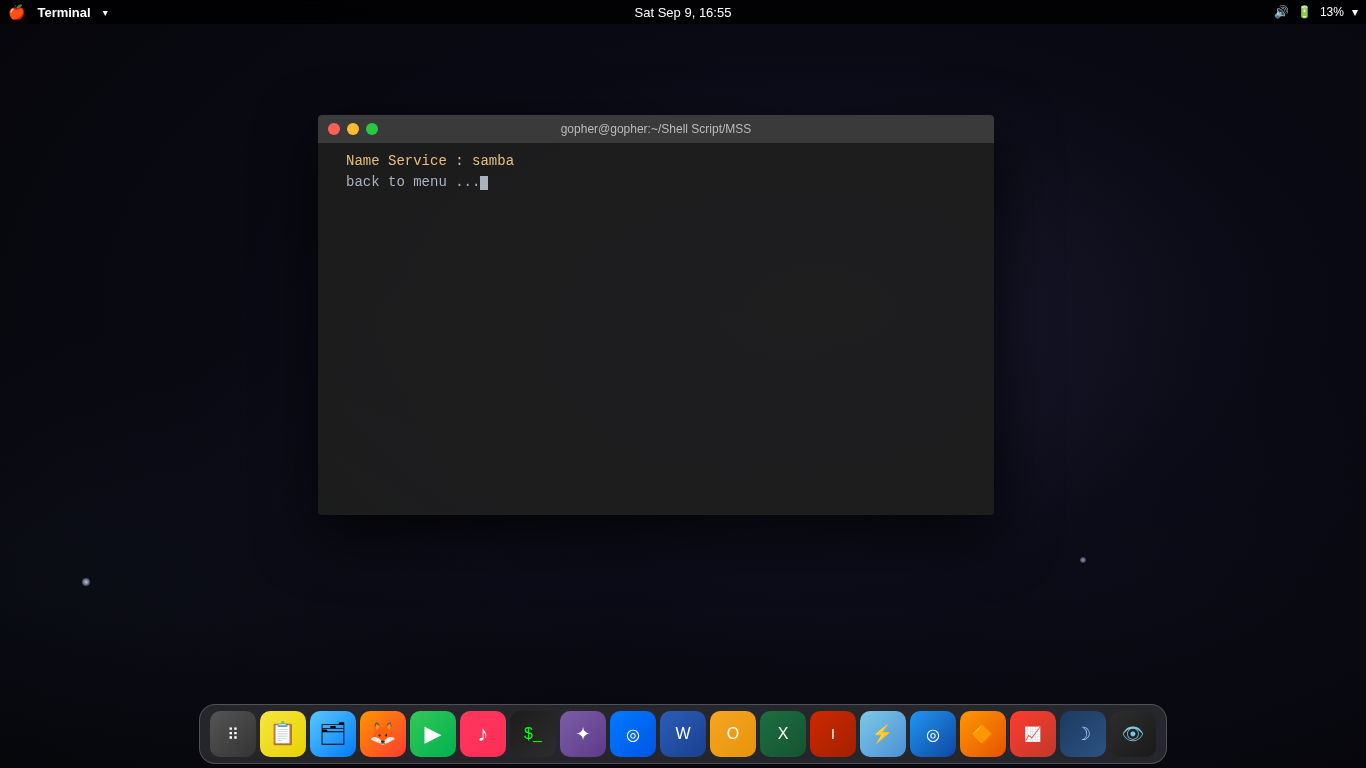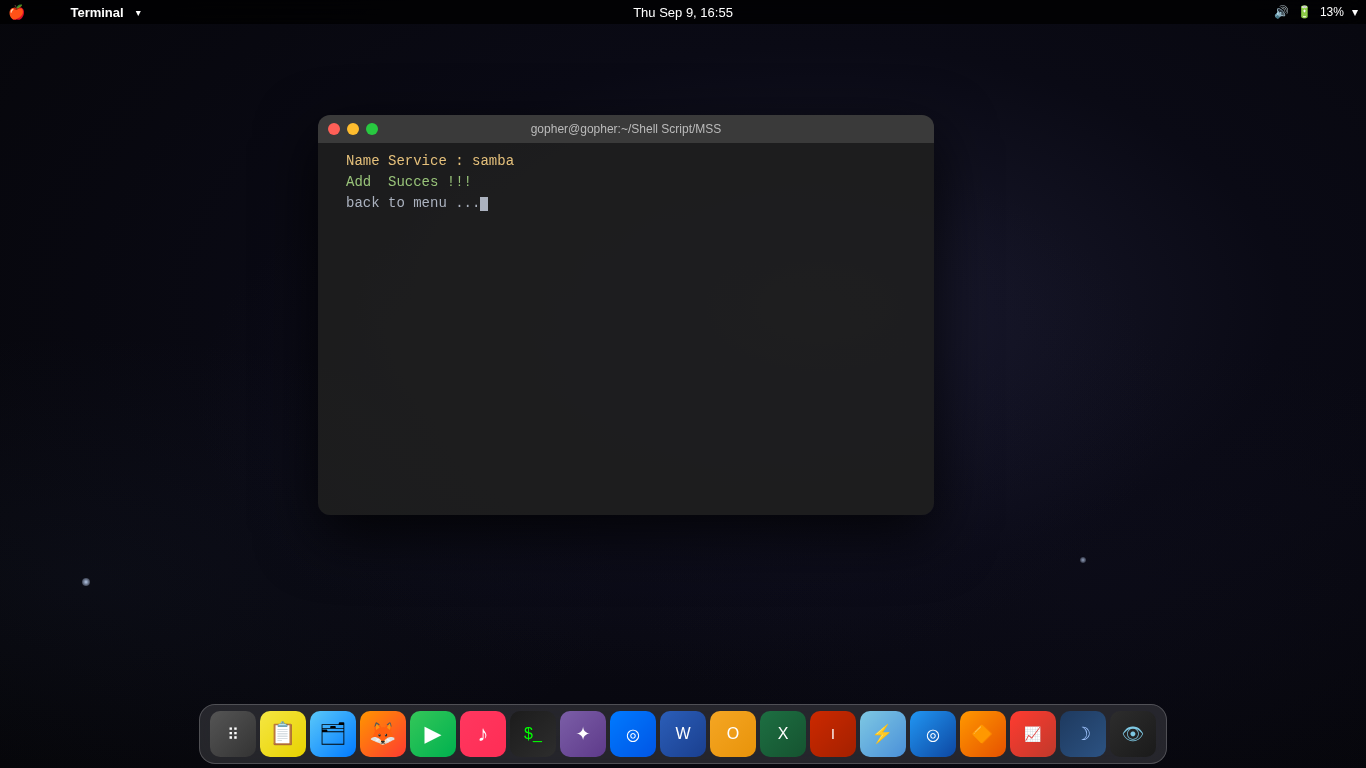--- a/index.html
+++ b/index.html
@@ -56,21 +56,20 @@
 
     .menubar-left .apple-icon {
       font-size: 14px;
       color: #fff;
     }
 
     .menubar-left .app-name {
       color: #fff;
       font-size: 13px;
       font-weight: 600;
-      margin-left: 33px;
     }
 
     .menubar-left .app-arrow {
       color: #fff;
       font-size: 10px;
     }
 
     .menubar-center {
       position: absolute;
       left: 50%;
@@ -92,23 +91,23 @@
       display: flex;
       align-items: center;
       gap: 3px;
     }
 
     
     .terminal-window {
       position: absolute;
       top: 115px;
       left: 318px;
-      width: 616px;
+      width: 676px;
       height: 400px;
-      border-radius: 12px;
+      border-radius: 4px;
       overflow: hidden;
       box-shadow: 0 20px 60px rgba(0,0,0,0.8);
       z-index: 50;
     }
 
     .terminal-titlebar {
       height: 28px;
       background: #3a3a3a;
       display: flex;
       align-items: center;
@@ -253,39 +252,38 @@
 
 <div class="glow-orb glow1"></div>
 <div class="glow-orb glow2"></div>
 
 <div class="menubar">
   <div class="menubar-left">
     <span class="apple-icon">🍎</span>
     <span class="app-name">Terminal</span>
     <span class="app-arrow">▾</span>
   </div>
-  <div class="menubar-center">Thu Sep 9, 16:55</div>
+  <div class="menubar-center">Sat Sep 9, 16:55</div>
   <div class="menubar-right">
     <span>🔊</span>
     <span>🔋</span>
     <span class="battery-pct">13%</span>
     <span>▾</span>
   </div>
 </div>
 
 <div class="terminal-window">
   <div class="terminal-titlebar">
     <div class="traffic-light close"></div>
     <div class="traffic-light minimize"></div>
     <div class="traffic-light maximize"></div>
     <span class="terminal-title">gopher@gopher:~/Shell Script/MSS</span>
   </div>
   <div class="terminal-body">
     <div class="term-line term-yellow">Name Service : samba</div>
-    <div class="term-line term-green">Add  Succes !!!</div>
     <div class="term-line term-white"><span>back to menu ...</span><span class="cursor"></span></div>
   </div>
 </div>
 
 <div class="dock" id="dock-container">
     <div class="dock-icon di-grid" title="Grid/Launchpad">⠿</div>
     <div class="dock-icon di-notes" title="Sticky Notes">📋</div>
     <div class="dock-icon di-finder" title="Finder">🗂</div>
     <div class="dock-icon di-firefox" title="Firefox">🦊</div>
     <div class="dock-icon di-player" title="Media Player">▶</div>

